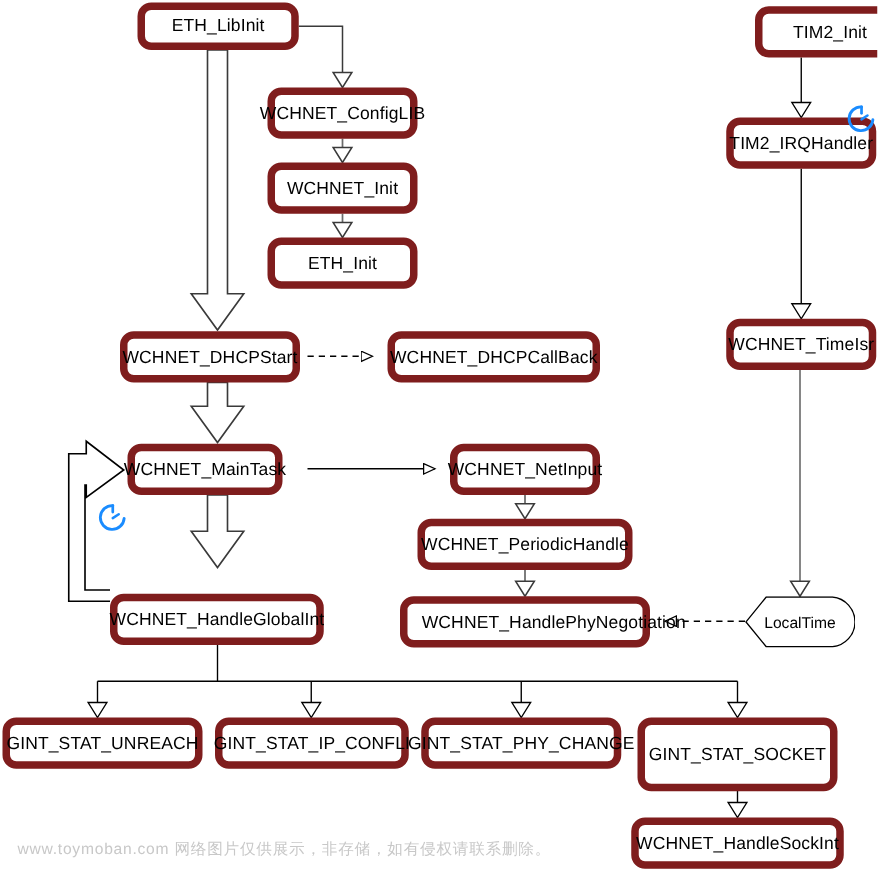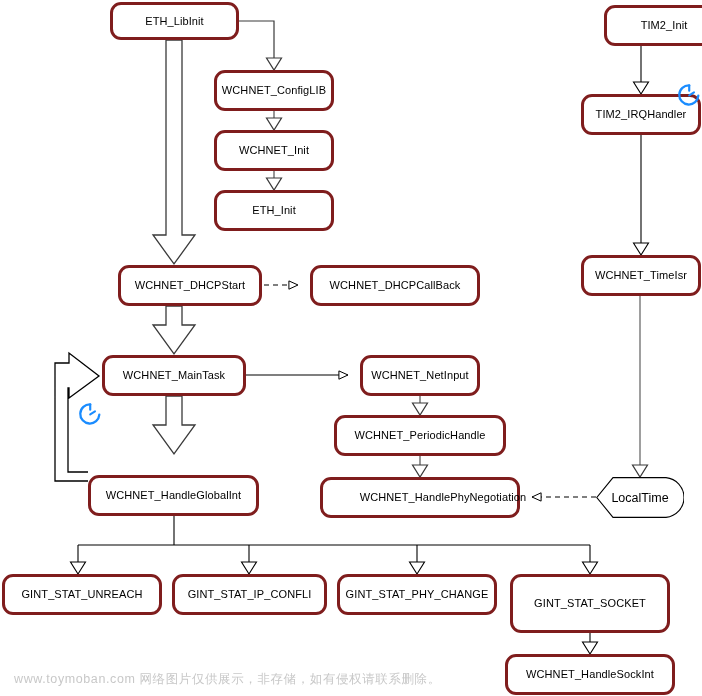--- a/index.html
+++ b/index.html
@@ -21,29 +21,29 @@
     position: absolute;
     left: 0;
     top: 0;
     width: 702px;
     height: 696px;
     pointer-events: none;
   }
   .node {
     position: absolute;
     box-sizing: border-box;
-    border: 3px solid #7f1d1d;
+    border: 6px solid #7f1d1d;
     border-radius: 11px;
     background: #ffffff;
     display: flex;
     align-items: center;
     justify-content: center;
     text-align: center;
     font-family: "Liberation Sans", sans-serif;
-    font-size: 11px;
+    font-size: 14px;
     color: #000000;
     line-height: 1.1;
     letter-spacing: 0.1px;
     z-index: 2;
   }
   .node-hex {
     position: absolute;
     box-sizing: border-box;
     display: flex;
     align-items: center;
@@ -192,25 +192,25 @@
   </svg>
 
   <div class="node" style="left:110px;top:2px;width:129px;height:38px;">ETH_LibInit</div>
 
   <div class="node" style="left:214px;top:70px;width:120px;height:41px;">WCHNET_ConfigLIB</div>
 
   <div class="node" style="left:214px;top:130px;width:120px;height:41px;">WCHNET_Init</div>
 
   <div class="node" style="left:214px;top:190px;width:120px;height:41px;">ETH_Init</div>
 
-  <div class="node" style="left:118px;top:265px;width:144px;height:41px;">WCHNET_DHCPStart</div>
+  <div class="node" style="left:96px;top:265px;width:144px;height:41px;">WCHNET_DHCPStart</div>
 
   <div class="node" style="left:310px;top:265px;width:170px;height:41px;">WCHNET_DHCPCallBack</div>
 
-  <div class="node" style="left:102px;top:355px;width:144px;height:41px;">WCHNET_MainTask</div>
+  <div class="node" style="left:102px;top:355px;width:124px;height:41px;">WCHNET_MainTask</div>
 
   <div class="node" style="left:360px;top:355px;width:120px;height:41px;">WCHNET_NetInput</div>
 
   <div class="node" style="left:88px;top:455px;width:171px;height:41px;margin-top:20px;">WCHNET_HandleGlobalInt</div>
 
   <div class="node" style="left:334px;top:415px;width:172px;height:41px;">WCHNET_PeriodicHandle</div>
 
   <div class="node" style="left:320px;top:477px;width:200px;height:41px;padding-left:46px;">WCHNET_HandlePhyNegotiation</div>
 
   <div class="node-hex" style="left:596px;top:477px;width:88px;height:41px;">

